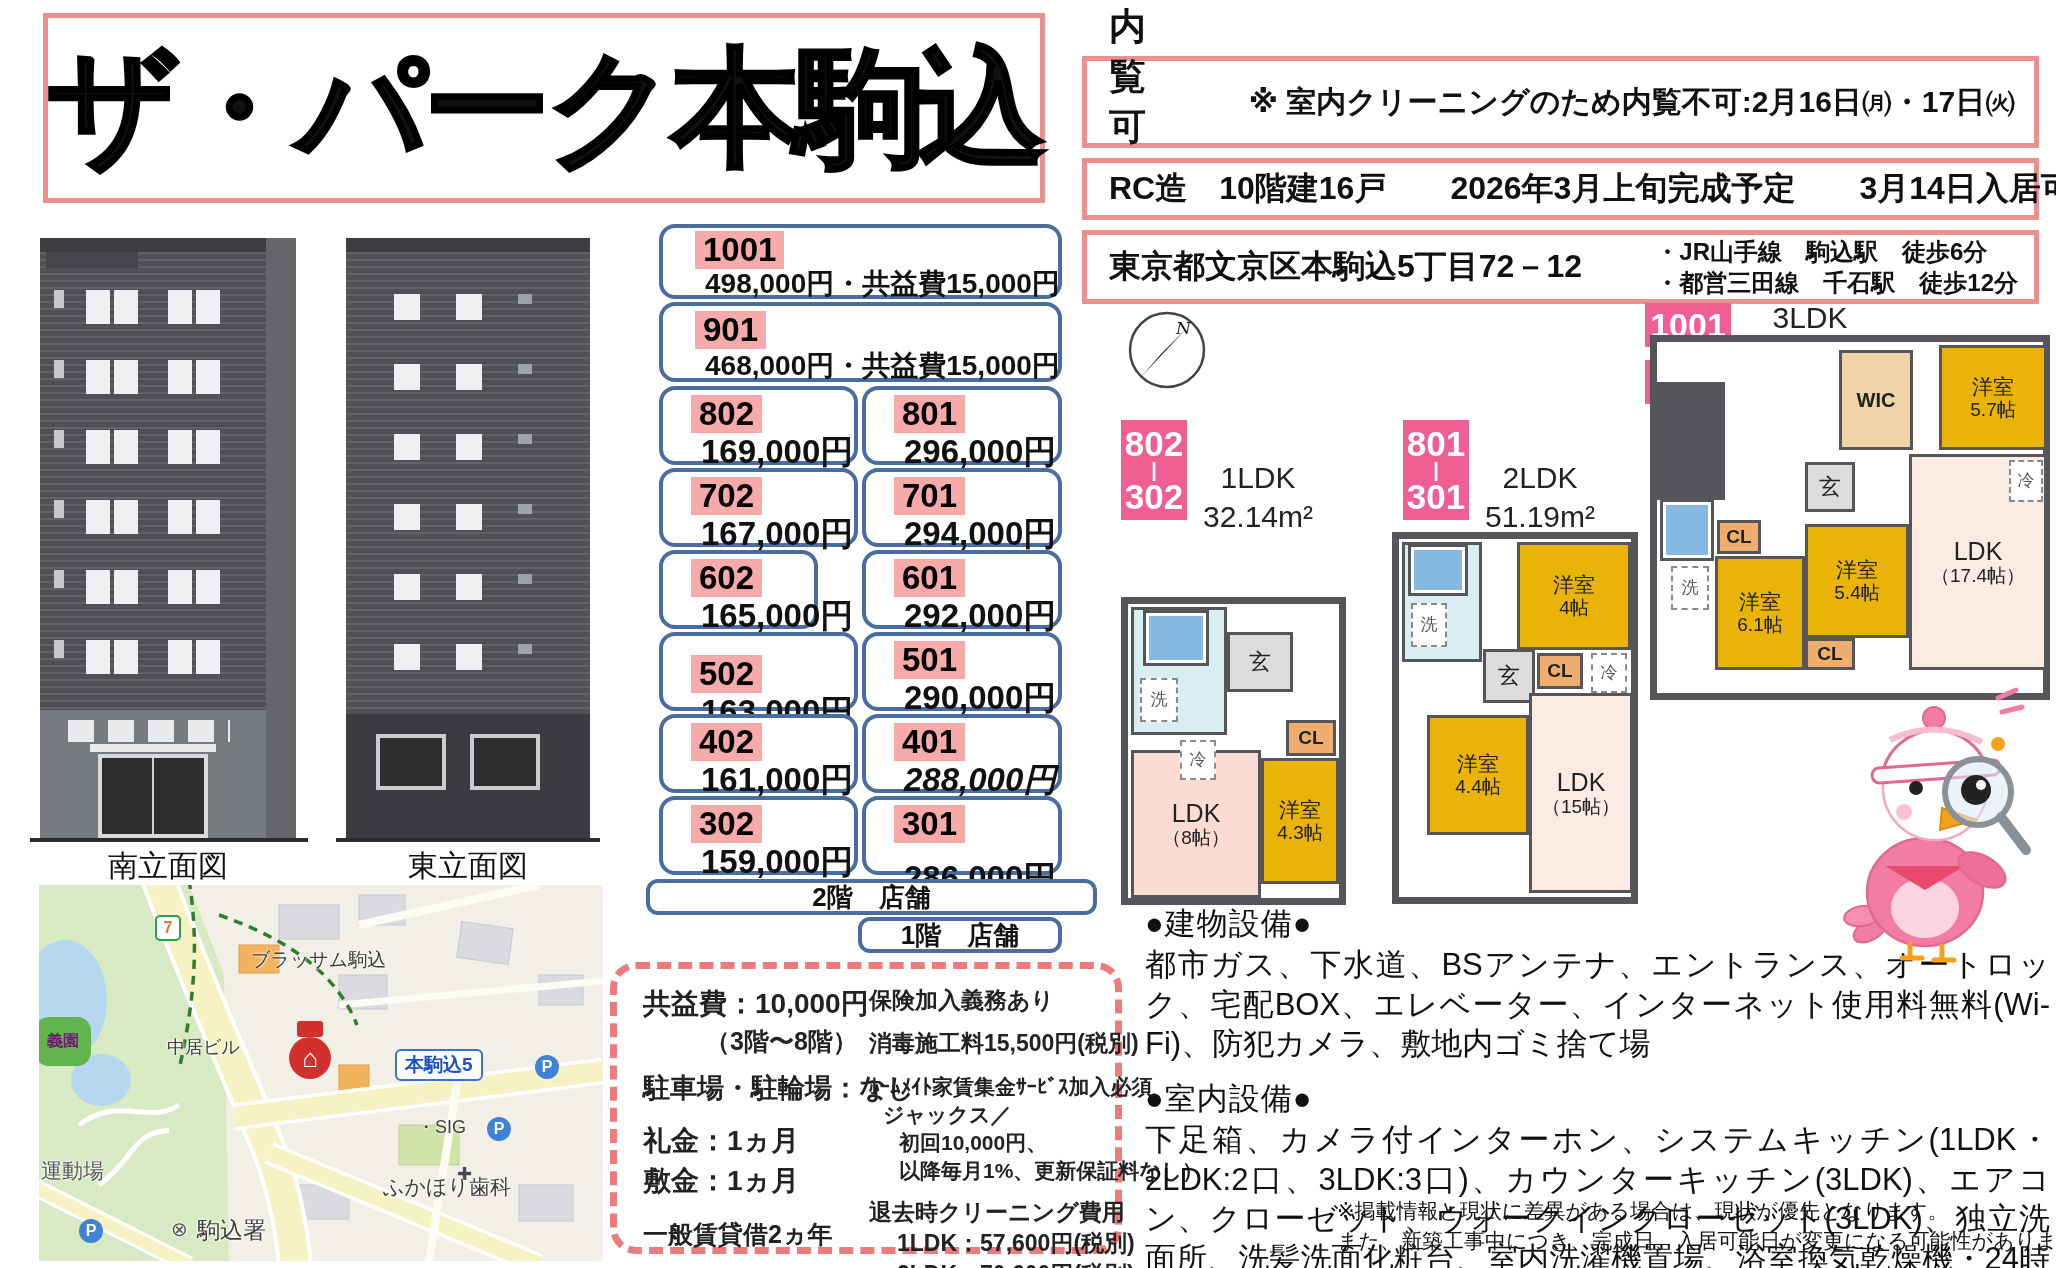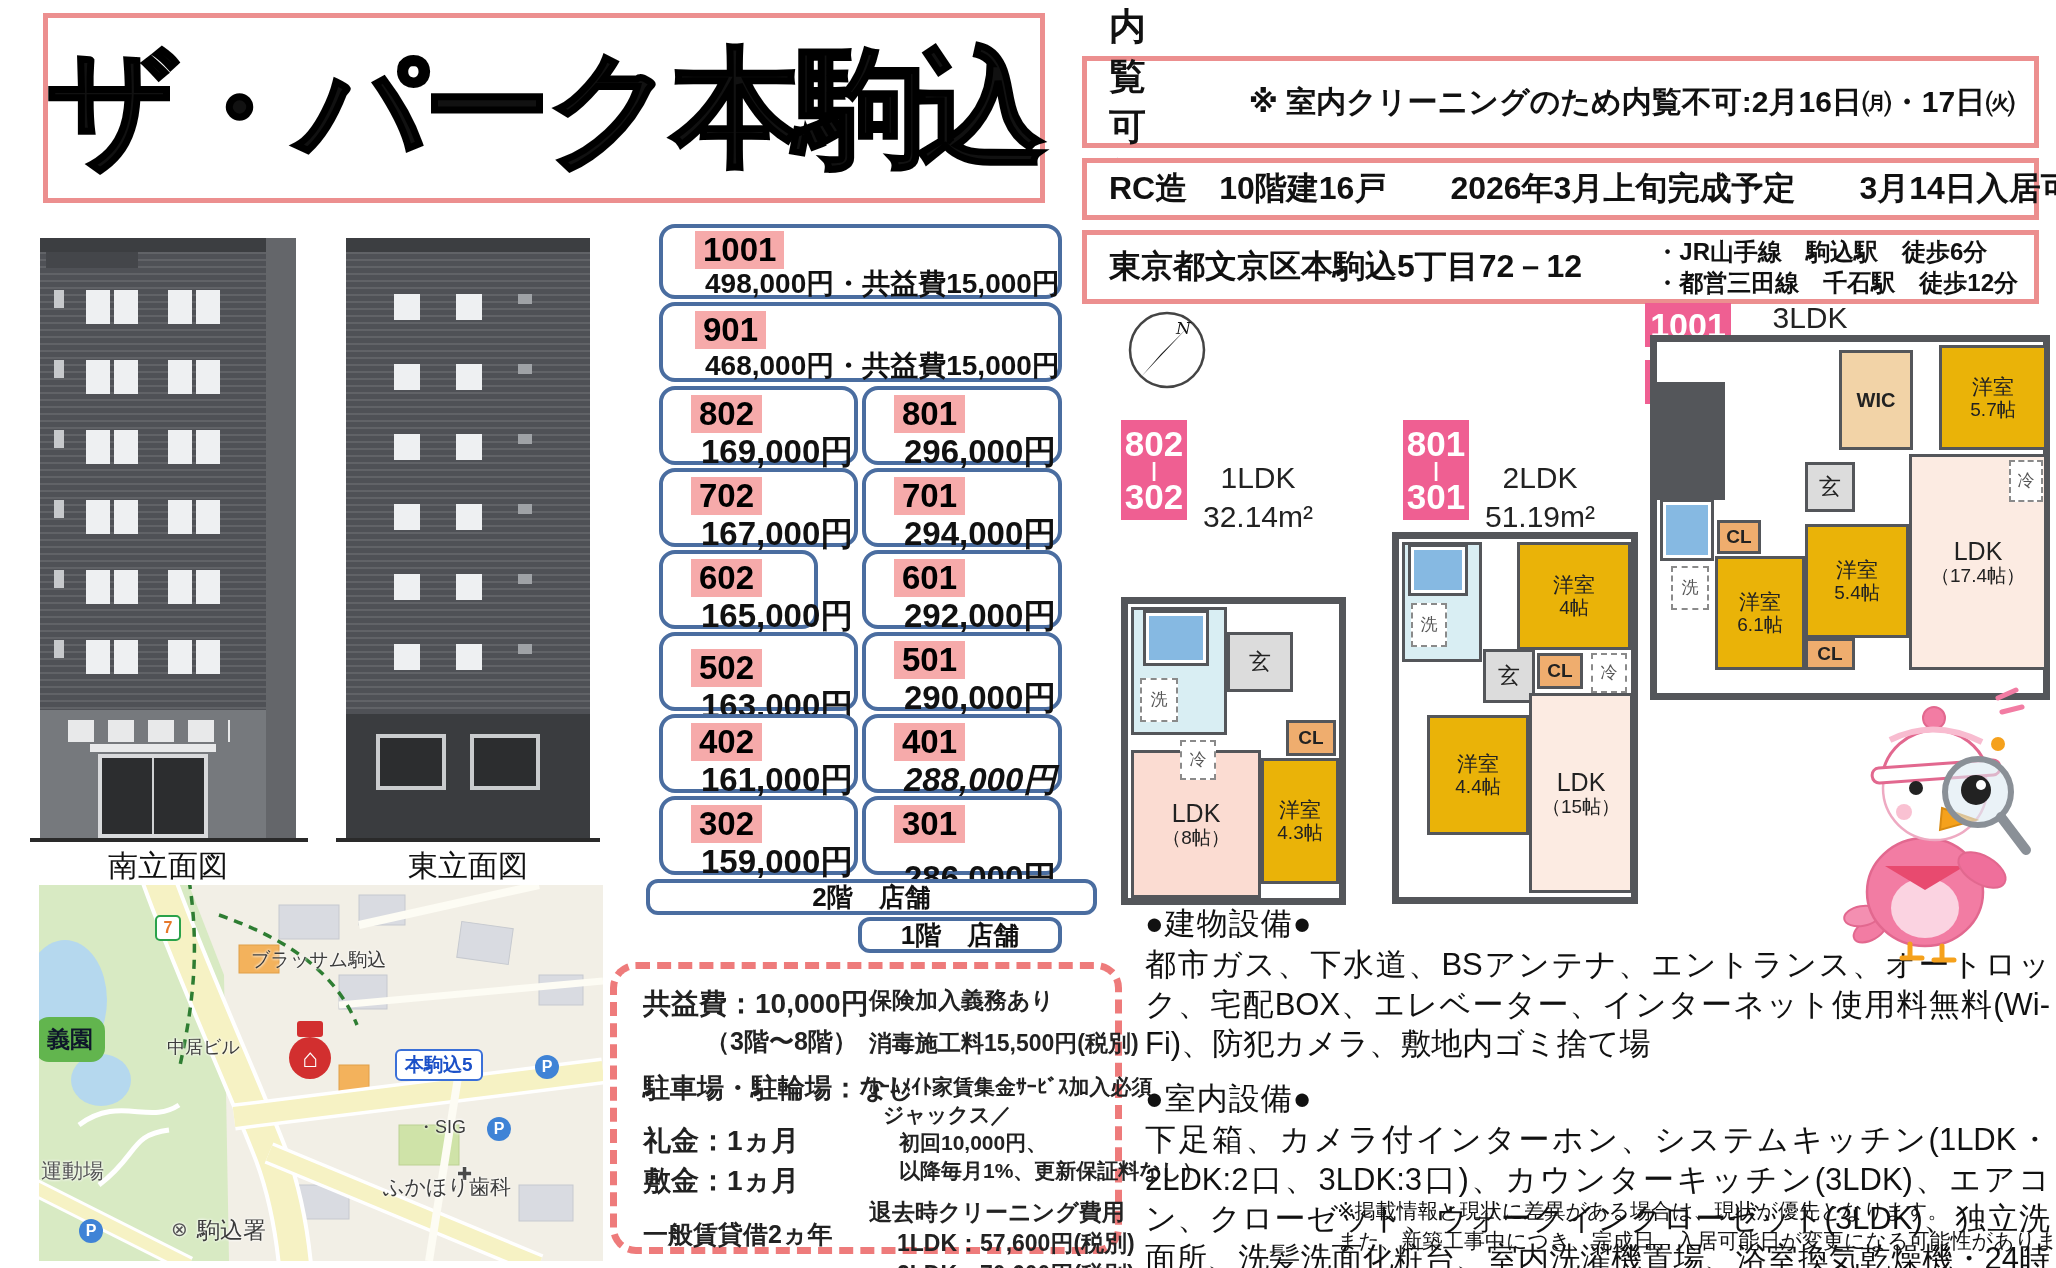--- a/index.html
+++ b/index.html
@@ -136,21 +136,21 @@
 
   <div class="a prow" style="left:659px;top:550px;width:159px;height:79px;padding:5px 0 0 28px;">
     <span class="tag">602</span>
     <div class="price" style="margin-top:2px;">165,000円</div>
   </div>
   <div class="a prow" style="left:862px;top:550px;width:200px;height:79px;padding:5px 0 0 28px;">
     <span class="tag">601</span>
     <div class="price" style="margin-top:2px;">292,000円</div>
   </div>
 
-  <div class="a prow" style="left:659px;top:632px;width:199px;height:79px;padding:13px 0 0 28px;">
+  <div class="a prow" style="left:659px;top:632px;width:199px;height:79px;padding:19px 0 0 28px;">
     <span class="tag">502</span>
     <div class="price" style="margin-top:2px;">163,000円</div>
   </div>
   <div class="a prow" style="left:862px;top:632px;width:200px;height:79px;padding:5px 0 0 28px;">
     <span class="tag">501</span>
     <div class="price" style="margin-top:2px;">290,000円</div>
   </div>
 
   <div class="a prow" style="left:659px;top:714px;width:199px;height:79px;padding:5px 0 0 28px;">
     <span class="tag">402</span>
@@ -302,21 +302,21 @@
       <path d="M230,268 L500,380" stroke="#ffffff" stroke-width="23" fill="none"></path>
       <path d="M230,268 L500,380" stroke="#f6f2c4" stroke-width="16" fill="none"></path>
       <path d="M-5,302 L150,380" stroke="#ffffff" stroke-width="18" fill="none"></path>
       <path d="M-5,302 L150,380" stroke="#f6f2c4" stroke-width="12" fill="none"></path>
       <path d="M320,40 L500,0" stroke="#fdfcf4" stroke-width="8" fill="none"></path>
       <path d="M420,186 L390,376" stroke="#fdfcf4" stroke-width="8" fill="none"></path>
       <path d="M300,120 L564,96" stroke="#fdfcf4" stroke-width="7" fill="none"></path>
       <path d="M150,-5 C162,70 152,130 140,185" stroke="#2e7d32" stroke-width="3.5" stroke-dasharray="9 7" fill="none"></path>
       <path d="M180,30 C260,58 300,95 318,140" stroke="#2e7d32" stroke-width="3.5" stroke-dasharray="9 7" fill="none"></path>
     </svg>
-    <span class="maplbl b" style="left:-4px;top:132px;background:#62b54e;color:#0f172a;border-radius:14px;padding:7px 12px;font-size:23px;text-shadow:none;">義園</span>
+    <span class="maplbl b" style="left:-4px;top:132px;background:#62b54e;color:#701a75;border-radius:14px;padding:14px 12px;font-size:16px;text-shadow:none;">義園</span>
     <span class="a" style="left:116px;top:30px;width:26px;height:26px;background:#fff;border:2px solid #2aa24a;border-radius:5px;display:flex;align-items:center;justify-content:center;">
       <span class="b" style="font-size:16px;color:#e6782a;">7</span>
     </span>
     <span class="maplbl" style="left:212px;top:62px;">ブラッサム駒込</span>
     <span class="maplbl" style="left:128px;top:150px;font-size:18px;">中居ビル</span>
     <span class="a" style="left:258px;top:136px;width:26px;height:16px;background:#d22f2f;border-radius:3px;"></span>
     <span class="a" style="left:250px;top:152px;width:42px;height:42px;background:#d22f2f;border-radius:50%;display:flex;align-items:center;justify-content:center;">
       <span style="color:#fff;font-size:26px;line-height:1;">⌂</span>
     </span>
     <span class="roadsign" style="left:356px;top:164px;">本駒込5</span>

